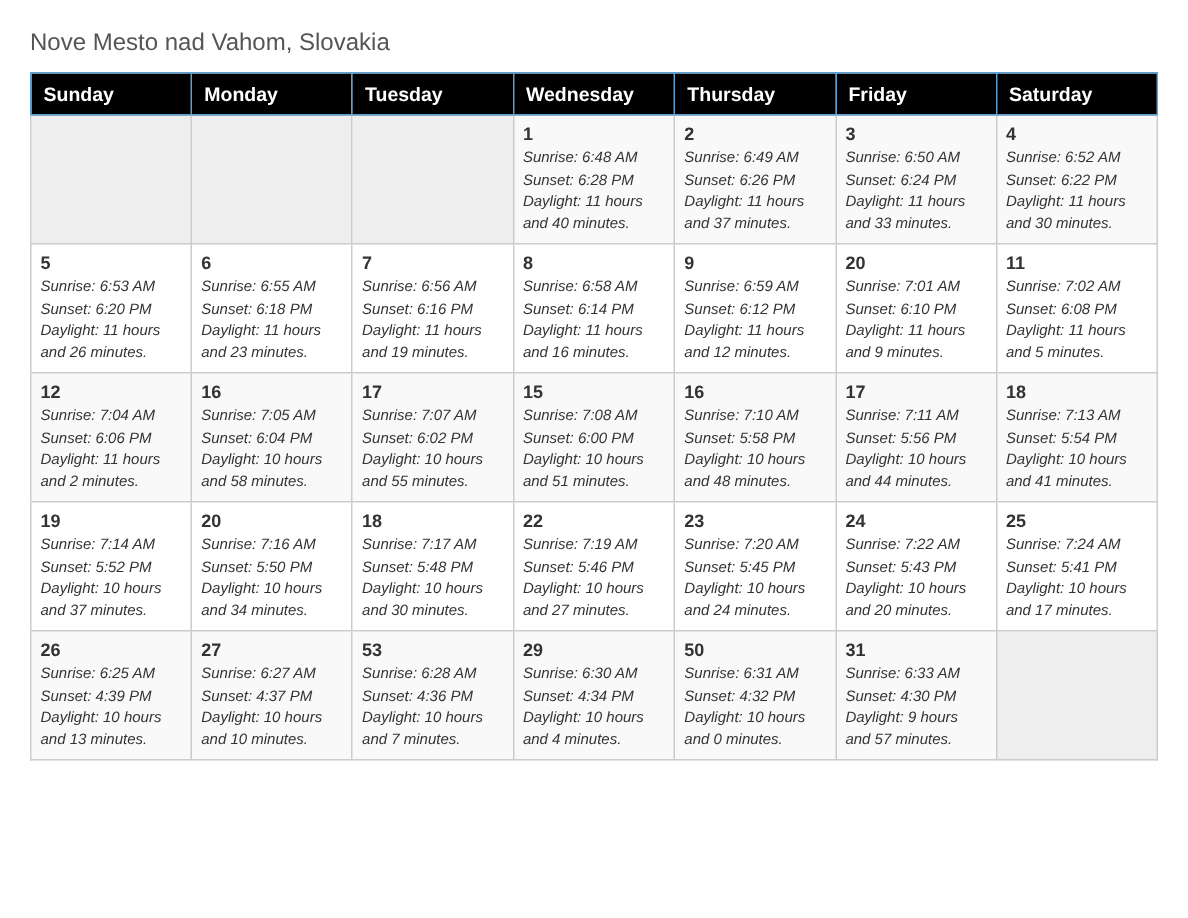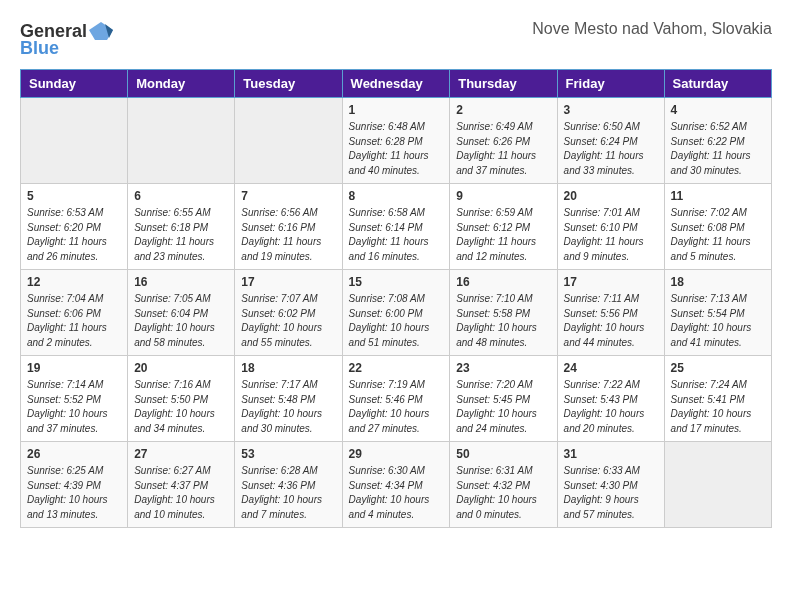--- a/index.html
+++ b/index.html
@@ -39,21 +39,21 @@
     .location-title {
       font-size: 16px;
       color: #555;
     }
     .calendar {
       width: 100%;
       border-collapse: collapse;
       border: 1px solid #ccc;
     }
     .calendar th {
-      background-color: #4c1d95;
+      background-color: #000000;
       color: white;
       text-align: left;
       padding: 6px 8px;
       font-size: 13px;
       border: 1px solid #5a9fd1;
     }
     .calendar td {
       vertical-align: top;
       padding: 5px 6px;
       border: 1px solid #ccc;
@@ -86,30 +86,20 @@
       line-height: 1.45;
       color: #333;
       font-style: italic;
     }
   </style>
 </head>
 <body>
 
 <div class="page">
   <div class="header">
-    <div class="logo">
-      <div class="logo-top">
-        <span style="font-size:18px;font-weight:bold;color:#333;">General</span>
-        <svg width="28" height="22" viewBox="0 0 28 22">
-          <polygon points="14,2 26,10 20,20 8,20 2,10" fill="#4a90d9" opacity="0.8"></polygon>
-          <polygon points="18,4 26,10 22,18" fill="#2a6090"></polygon>
-        </svg>
-      </div>
-      <span style="font-size:18px;font-weight:bold;color:#4a90d9;margin-top:-4px;">Blue</span>
-    </div>
     <div class="title-section">
       <div class="location-title">Nove Mesto nad Vahom, Slovakia</div>
     </div>
   </div>
 
   <table class="calendar">
     <thead>
       <tr>
       <th>Sunday</th>
           <th>Monday</th>

